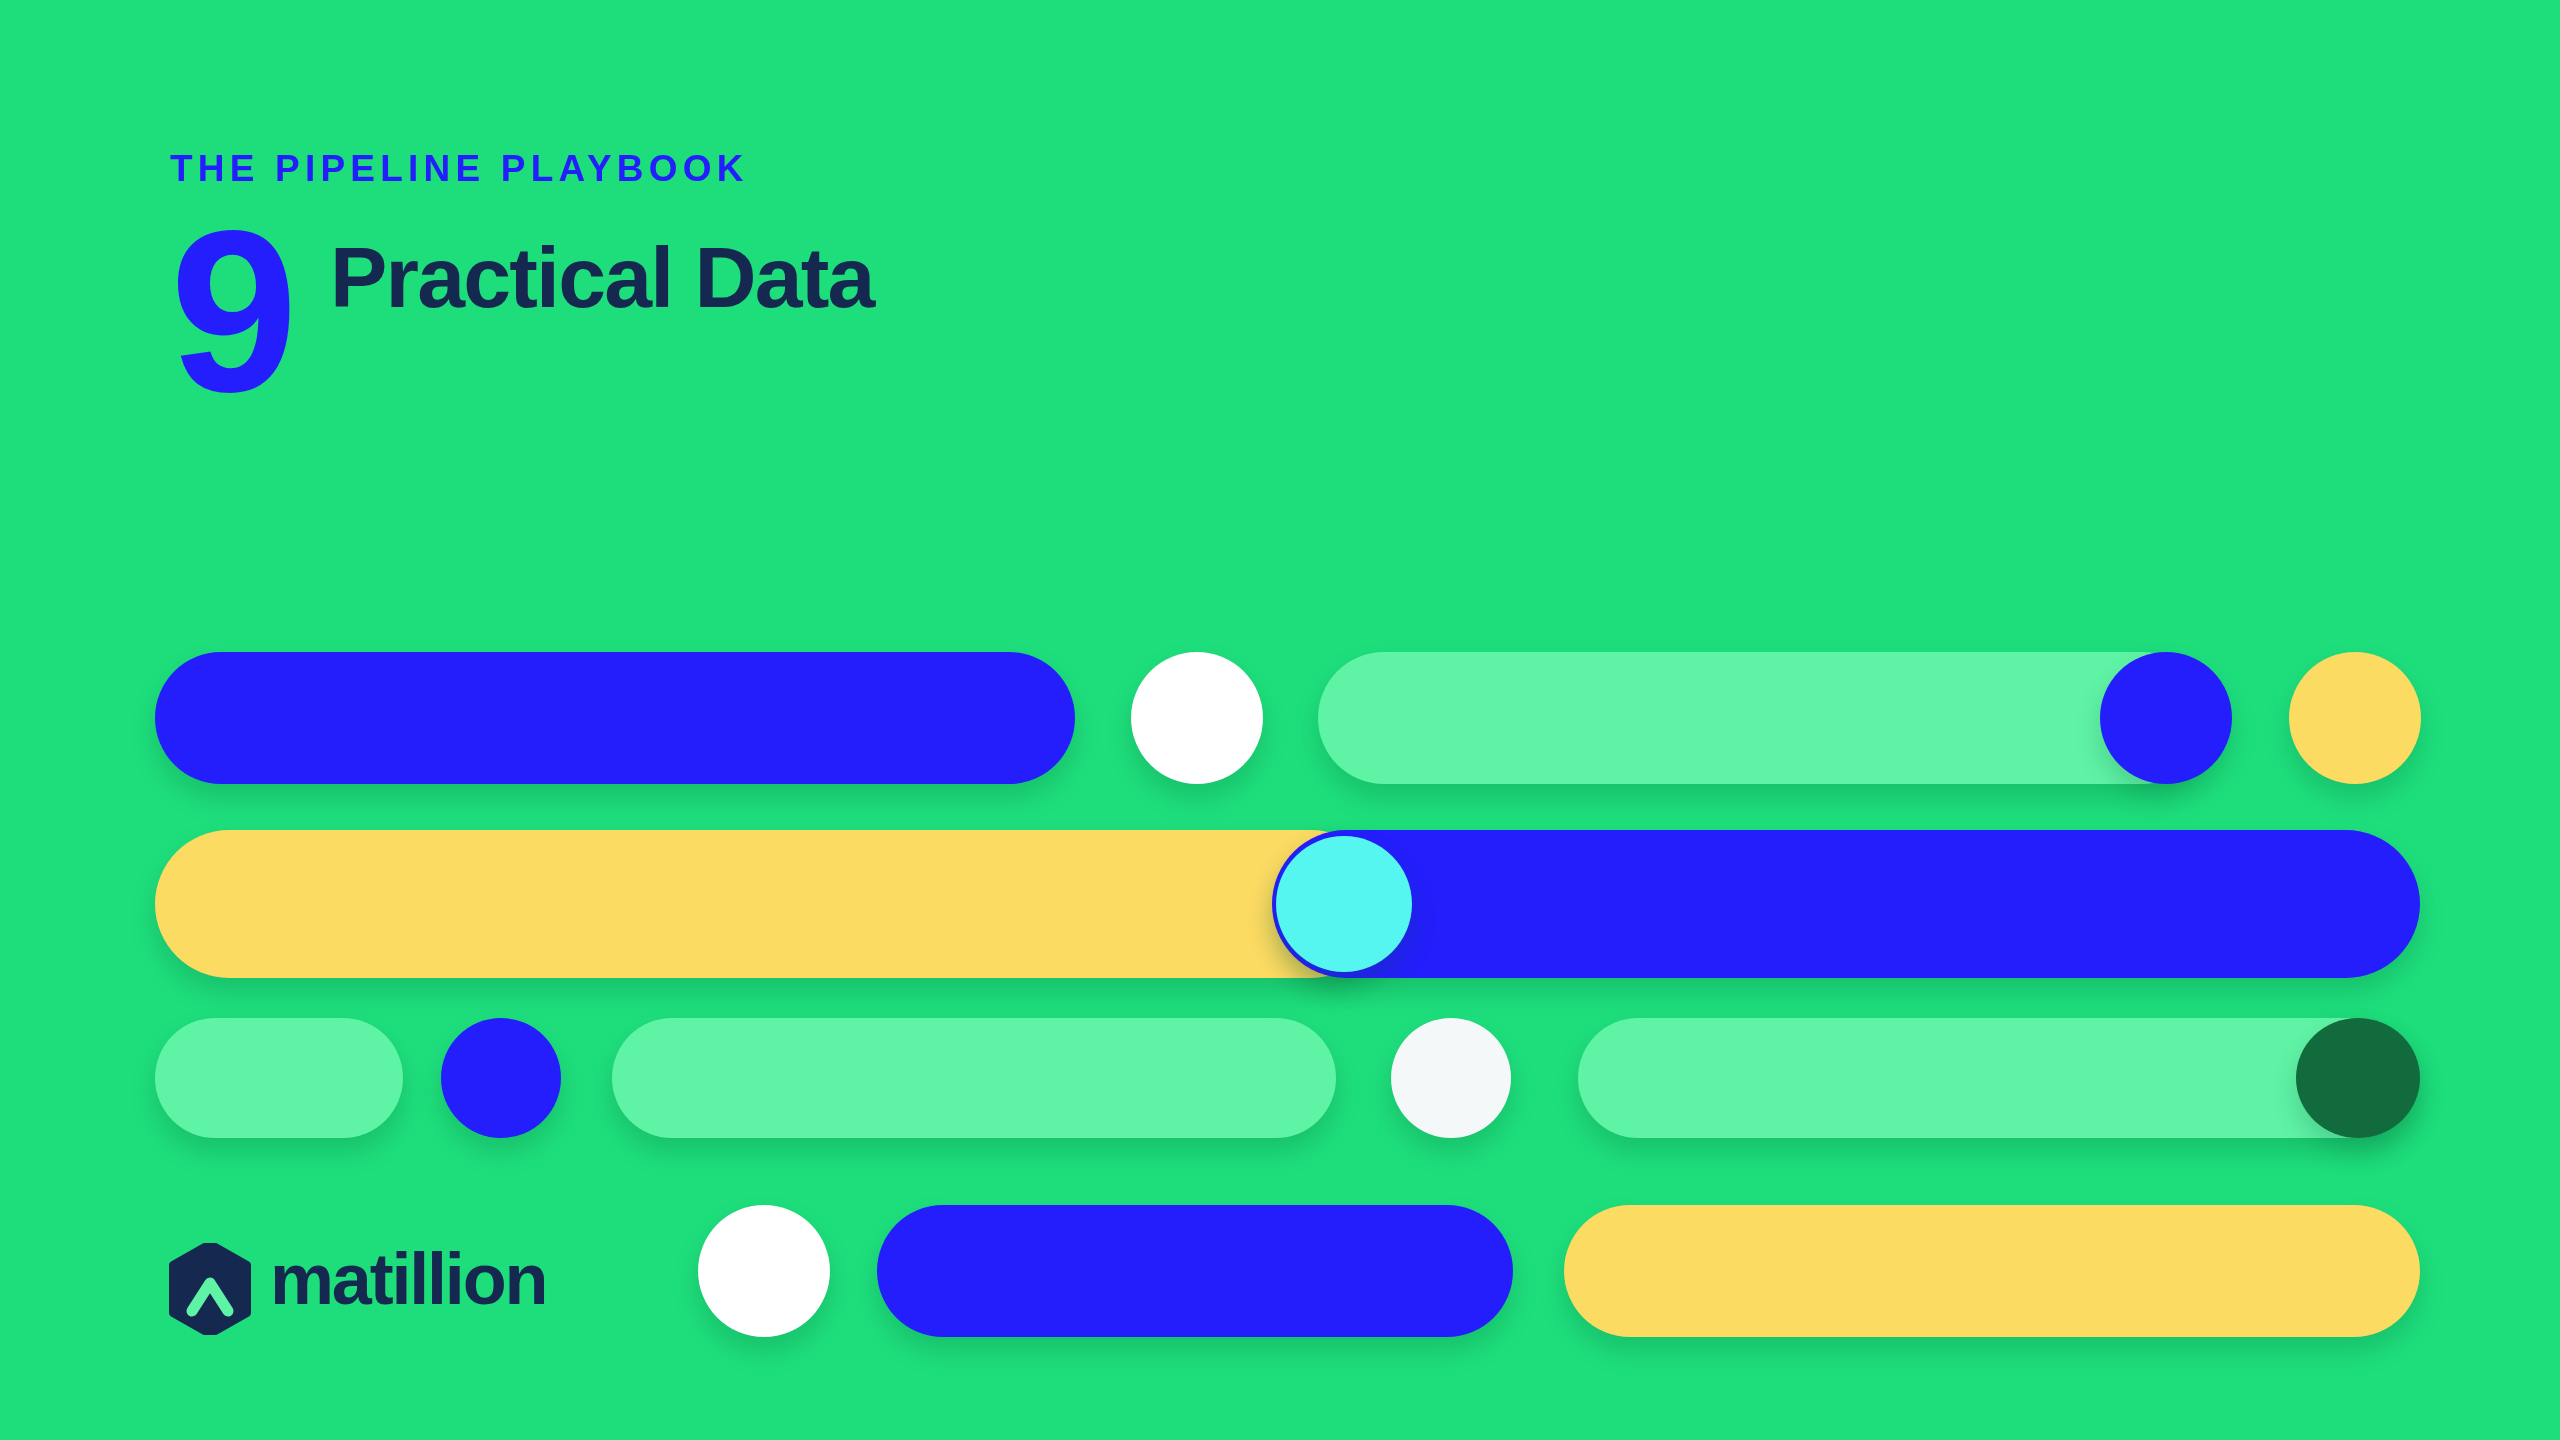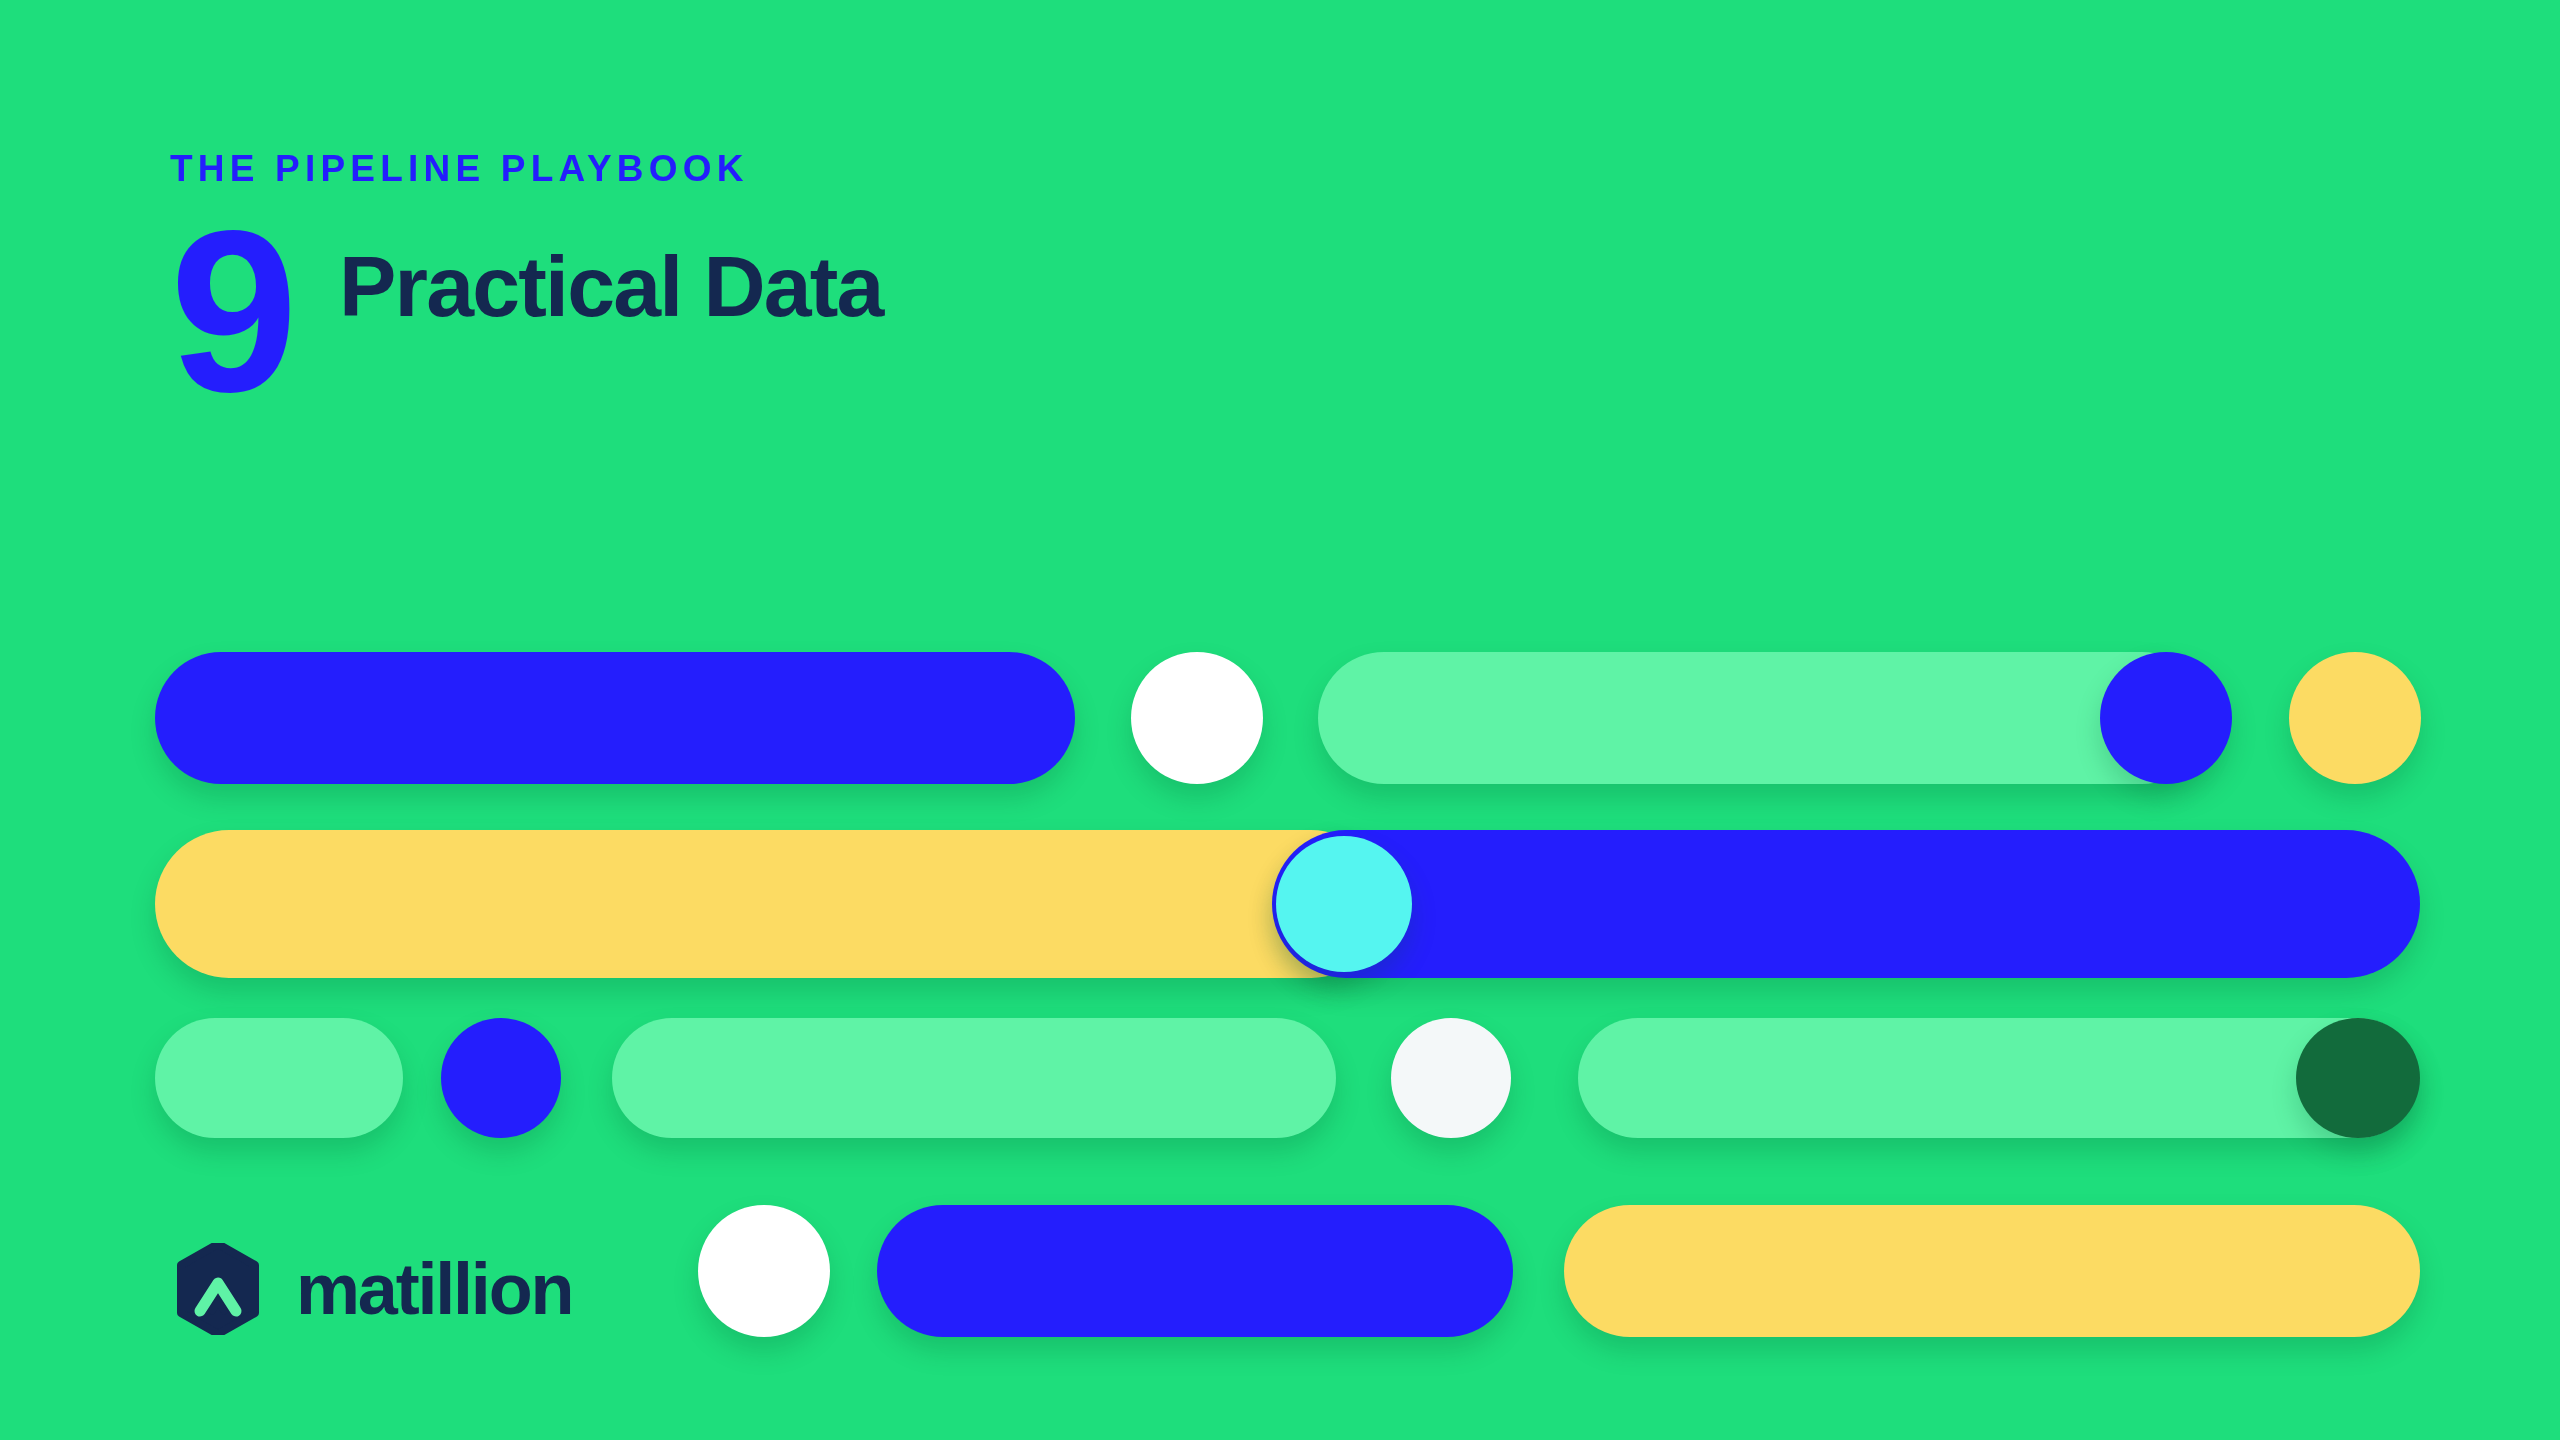--- a/index.html
+++ b/index.html
@@ -56,43 +56,43 @@
     user-select: none;
   }
 
   .headline {
     font-family: "Liberation Sans", "DejaVu Sans", sans-serif;
     font-weight: 700;
     font-size: 86px;
     line-height: 1.17;
     color: #142850;
     letter-spacing: -1.8px;
-    margin: 17px;
+    margin: 8px;
     padding-top: 14px;
   }
   .headline .line { display: block; white-space: nowrap; }
 
   
   .shapes { position: absolute; left: 0; top: 0; width: 2560px; height: 1440px; }
 
   .bar, .dot {
     position: absolute;
     box-shadow: 0 14px 26px rgba(6, 80, 45, 0.20);
   }
   .bar { border-radius: 999px; }
   .dot { border-radius: 50%; }
 
   
   .logo {
     position: absolute;
-    left: 176px;
+    left: 168px;
     top: 1243px;
     display: flex;
-    align-items: center;
-    gap: 36px;
+    align-items: flex-start;
+    gap: 18px;
   }
   .logo-mark { width: 84px; height: 92px; display: block; }
   .logo-word {
     font-family: "Liberation Sans", "DejaVu Sans", sans-serif;
     font-weight: 700;
     font-size: 72px;
     letter-spacing: -2.2px;
     color: #142850;
     line-height: 1;
   }

